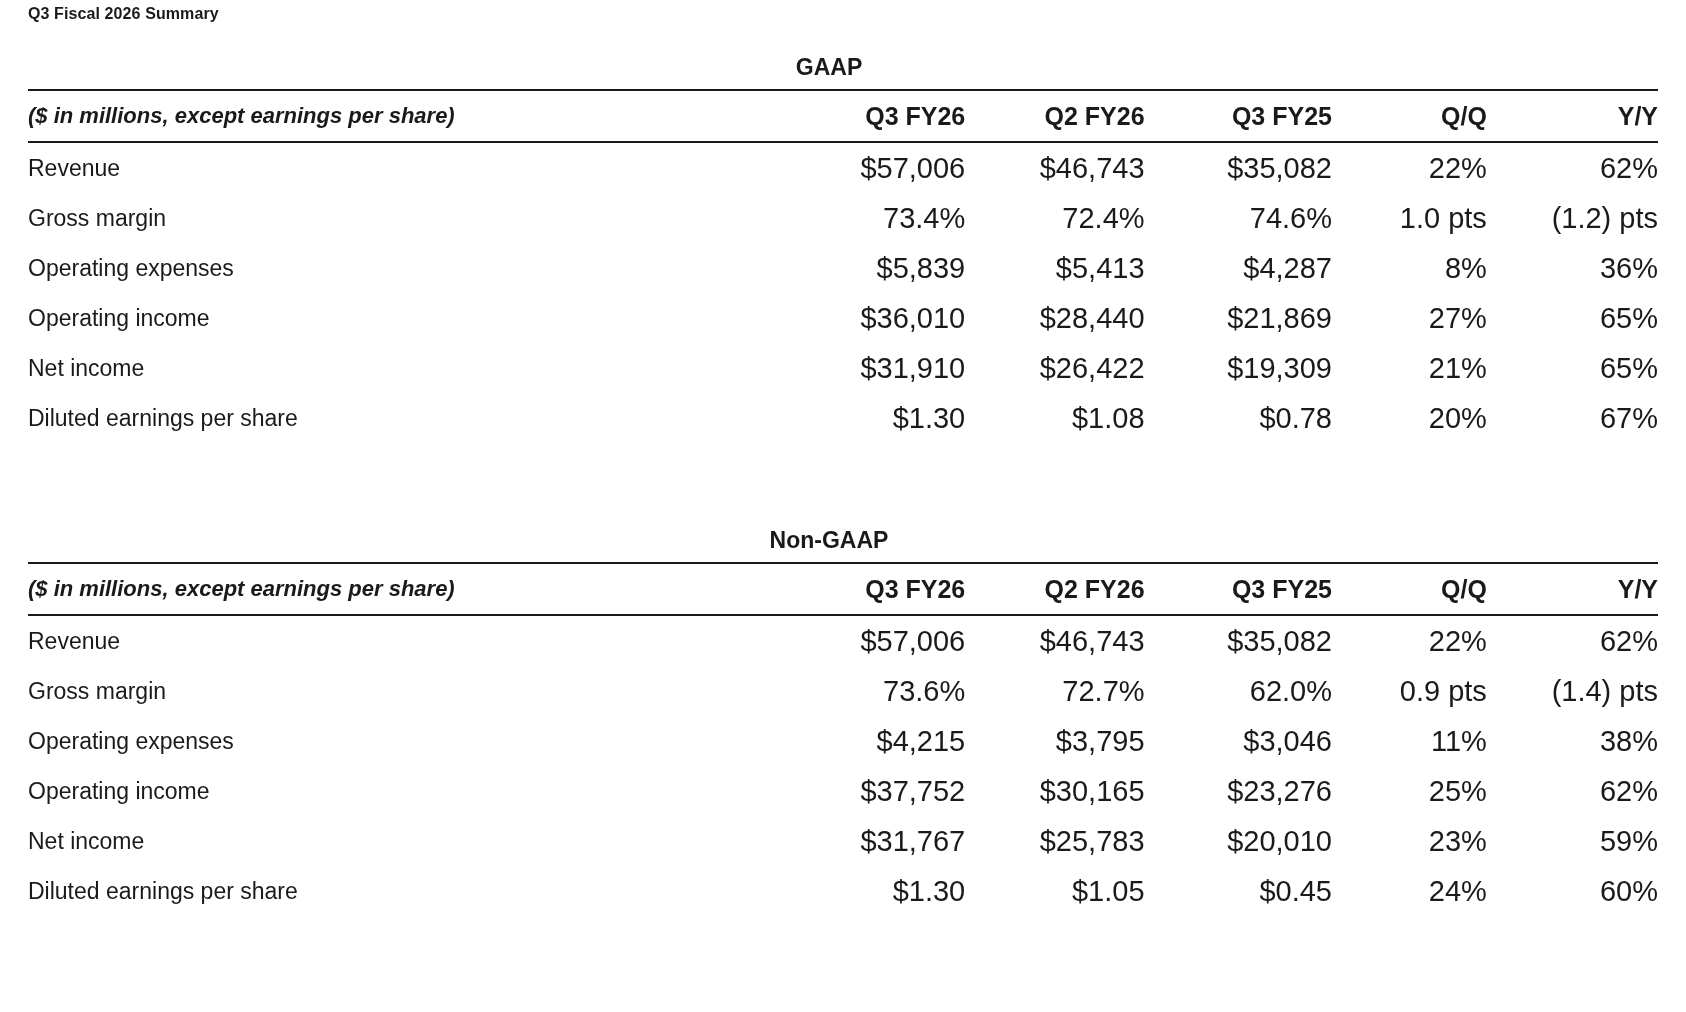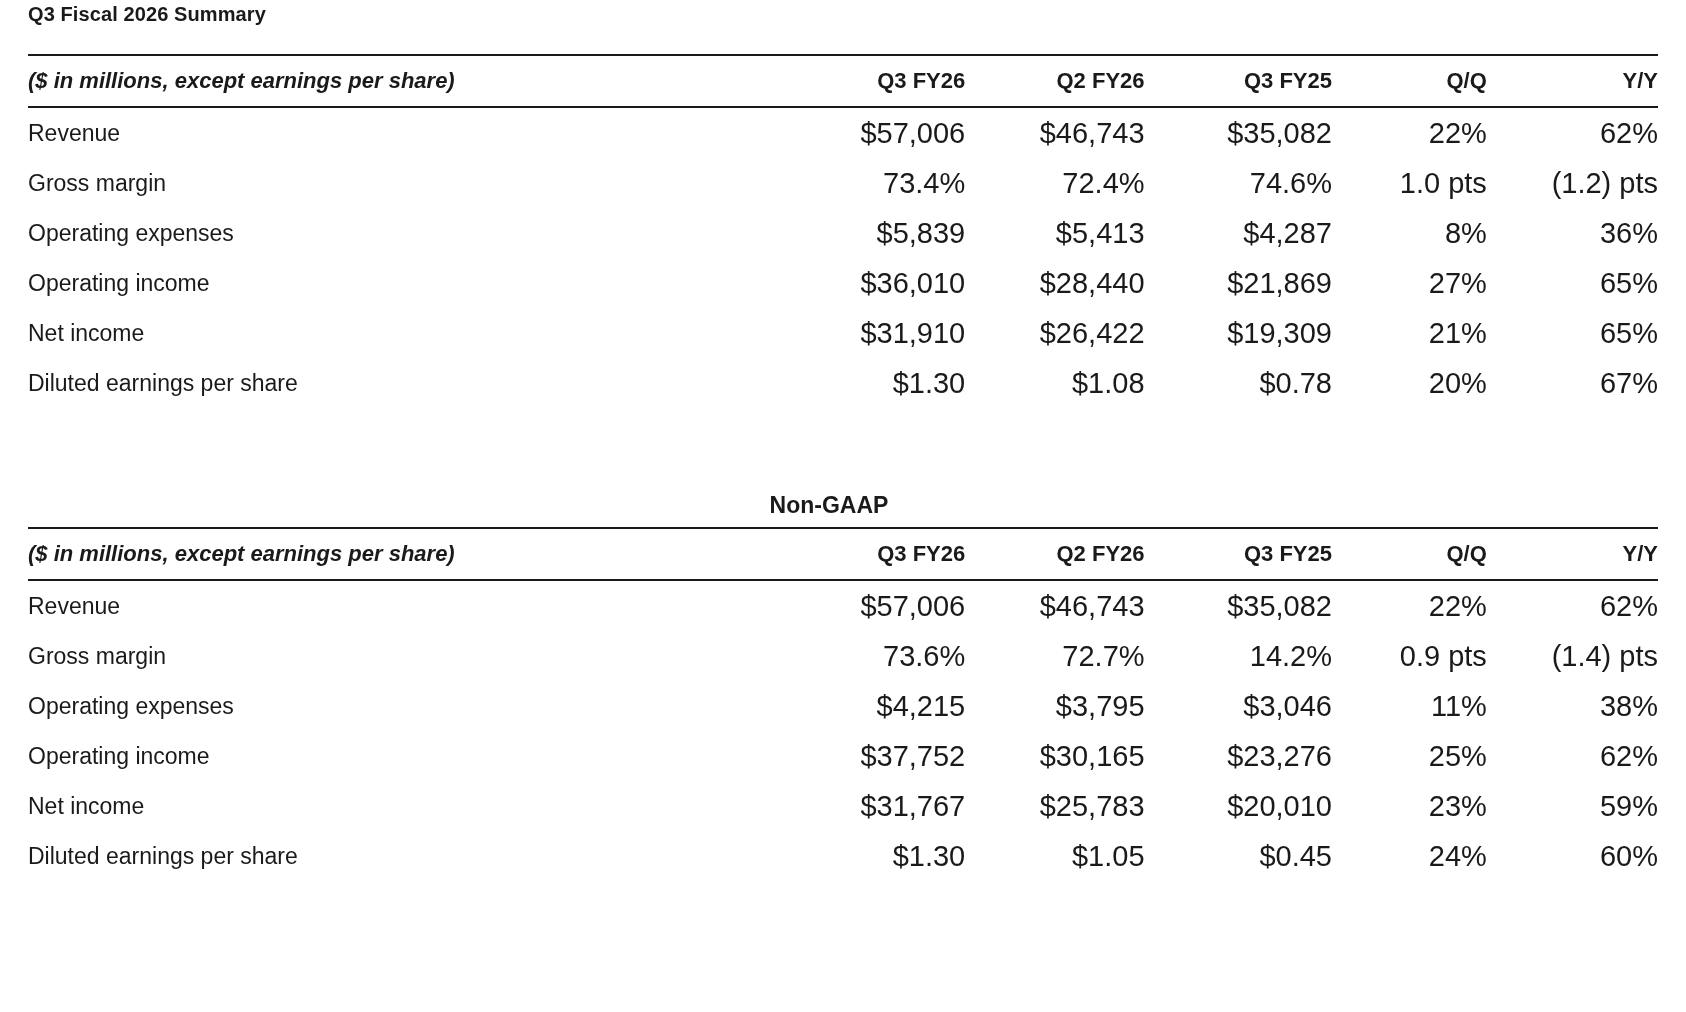--- a/index.html
+++ b/index.html
@@ -12,21 +12,21 @@
     height: 1012px;
     font-family: "Liberation Sans", sans-serif;
     color: #1a1a1a;
     -webkit-font-smoothing: antialiased;
   }
   .page {
     padding: 0 28px;
     box-sizing: border-box;
   }
   .doc-title {
-    font-size: 20px;
+    font-size: 16px;
     font-weight: bold;
     letter-spacing: 0.1px;
     margin: 0;
     padding-top: 0px;
     line-height: 28px;
   }
   .section {
     margin-top: 26px;
   }
   .section.second {
@@ -65,21 +65,21 @@
   }
   thead th.label {
     text-align: left;
     font-style: italic;
     font-weight: bold;
     font-size: 22px;
   }
   thead th.num {
     text-align: right;
     font-weight: bold;
-    font-size: 22px;
+    font-size: 25px;
   }
   tbody td.label {
     text-align: left;
     font-size: 23px;
   }
   tbody td.num {
     text-align: right;
     font-size: 29px;
   }
   col.c-label { width: 46.5%; }
@@ -90,20 +90,23 @@
   col.c-yy { width: 10.5%; }
 </style>
 </head>
 <body>
 
 <div class="page">
 
   <h1 class="doc-title">Q3 Fiscal 2026 Summary</h1>
 
   <div class="section">
+    <div class="section-title">
+      <span class="section-title-inner">GAAP</span>
+    </div>
     <table class="fin">
       <colgroup>
         <col class="c-label">
           <col class="c-q3fy26">
           <col class="c-q2fy26">
           <col class="c-q3fy25">
           <col class="c-qq">
           <col class="c-yy">
       </colgroup>
       <thead>
@@ -198,21 +201,21 @@
           <td class="num">$57,006</td>
           <td class="num">$46,743</td>
           <td class="num">$35,082</td>
           <td class="num">22%</td>
           <td class="num">62%</td>
         </tr>
         <tr>
           <td class="label">Gross margin</td>
           <td class="num">73.6%</td>
           <td class="num">72.7%</td>
-          <td class="num">14.2%</td>
+          <td class="num">62.0%</td>
           <td class="num">0.9 pts</td>
           <td class="num">(1.4) pts</td>
         </tr>
         <tr>
           <td class="label">Operating expenses</td>
           <td class="num">$4,215</td>
           <td class="num">$3,795</td>
           <td class="num">$3,046</td>
           <td class="num">11%</td>
           <td class="num">38%</td>

